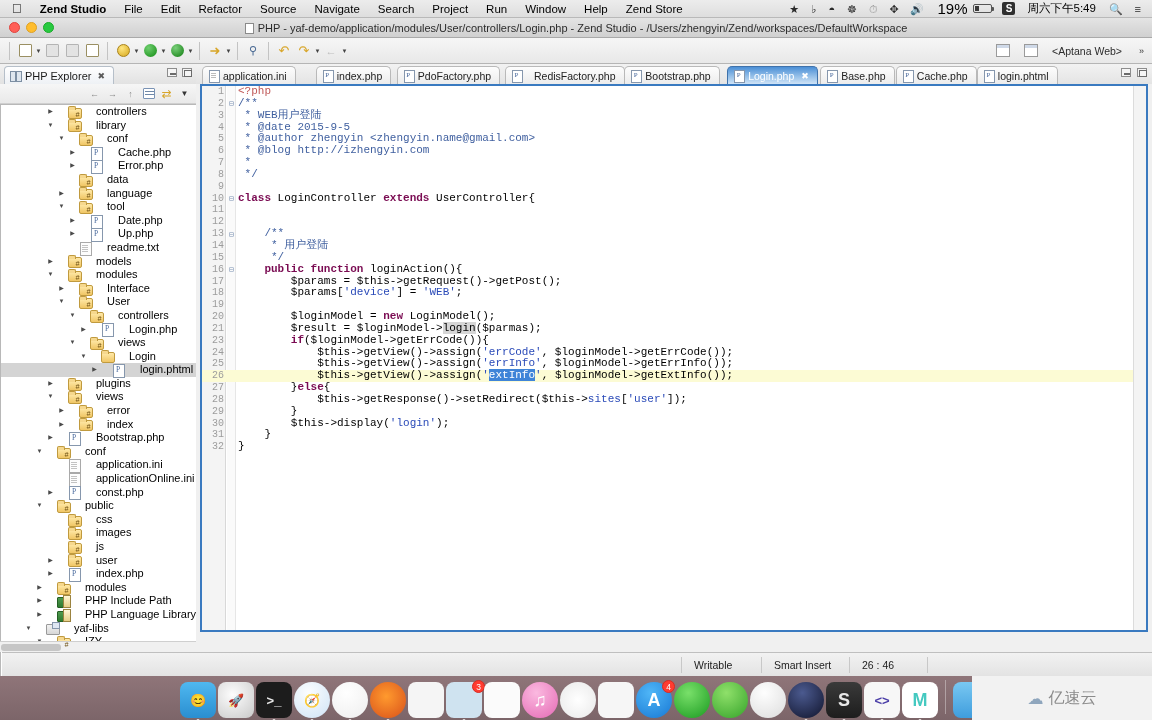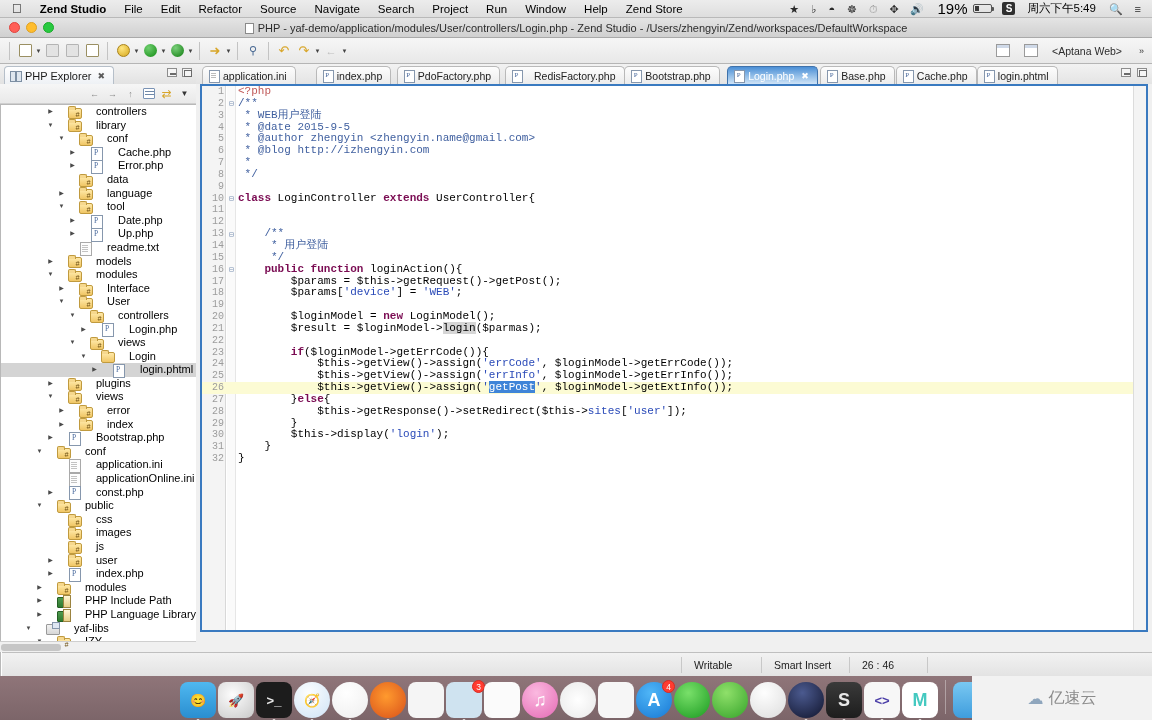--- a/index.html
+++ b/index.html
@@ -790,25 +790,24 @@
             <div class="cline"><span class="lnum">12</span><span class="ctext"></span></div>
             <div class="cline"><span class="lnum">13</span><span class="fold">⊟</span><span class="ctext">    <span class="cm">/**</span></span></div>
             <div class="cline"><span class="lnum">14</span><span class="ctext">     <span class="cm">* 用户登陆</span></span></div>
             <div class="cline"><span class="lnum">15</span><span class="ctext">     <span class="cm">*/</span></span></div>
             <div class="cline"><span class="lnum">16</span><span class="fold">⊟</span><span class="ctext">    <span class="kw">public function</span> loginAction(){</span></div>
             <div class="cline"><span class="lnum">17</span><span class="ctext">        $params = $this-&gt;getRequest()-&gt;getPost();</span></div>
             <div class="cline"><span class="lnum">18</span><span class="ctext">        $params[<span class="str">'device'</span>] = <span class="str">'WEB'</span>;</span></div>
             <div class="cline"><span class="lnum">19</span><span class="ctext"></span></div>
             <div class="cline"><span class="lnum">20</span><span class="ctext">        $loginModel = <span class="kw">new</span> LoginModel();</span></div>
             <div class="cline"><span class="lnum">21</span><span class="ctext">        $result = $loginModel-&gt;<span class="hl">login</span>($parmas);</span></div>
-            <div class="cline"><span class="lnum">22</span><span class="ctext"></span></div>
             <div class="cline"><span class="lnum">23</span><span class="ctext">        <span class="kw">if</span>($loginModel-&gt;getErrCode()){</span></div>
             <div class="cline"><span class="lnum">24</span><span class="ctext">            $this-&gt;getView()-&gt;assign(<span class="str">'errCode'</span>, $loginModel-&gt;getErrCode());</span></div>
             <div class="cline"><span class="lnum">25</span><span class="ctext">            $this-&gt;getView()-&gt;assign(<span class="str">'errInfo'</span>, $loginModel-&gt;getErrInfo());</span></div>
-            <div class="cline cur"><span class="lnum">26</span><span class="ctext">            $this-&gt;getView()-&gt;assign(<span class="str">'</span><span class="selblue">getPost</span><span class="str">'</span>, $loginModel-&gt;getExtInfo());</span></div>
+            <div class="cline cur"><span class="lnum">26</span><span class="ctext">            $this-&gt;getView()-&gt;assign(<span class="str">'</span><span class="selblue">extInfo</span><span class="str">'</span>, $loginModel-&gt;getExtInfo());</span></div>
             <div class="cline"><span class="lnum">27</span><span class="ctext">        }<span class="kw">else</span>{</span></div>
             <div class="cline"><span class="lnum">28</span><span class="ctext">            $this-&gt;getResponse()-&gt;setRedirect($this-&gt;<span class="str">sites</span>[<span class="str">'user'</span>]);</span></div>
             <div class="cline"><span class="lnum">29</span><span class="ctext">        }</span></div>
             <div class="cline"><span class="lnum">30</span><span class="ctext">        $this-&gt;display(<span class="str">'login'</span>);</span></div>
             <div class="cline"><span class="lnum">31</span><span class="ctext">    }</span></div>
             <div class="cline"><span class="lnum">32</span><span class="ctext">}</span></div>
           </div>
         <div class="eright"></div>
       </div>
     </div>

